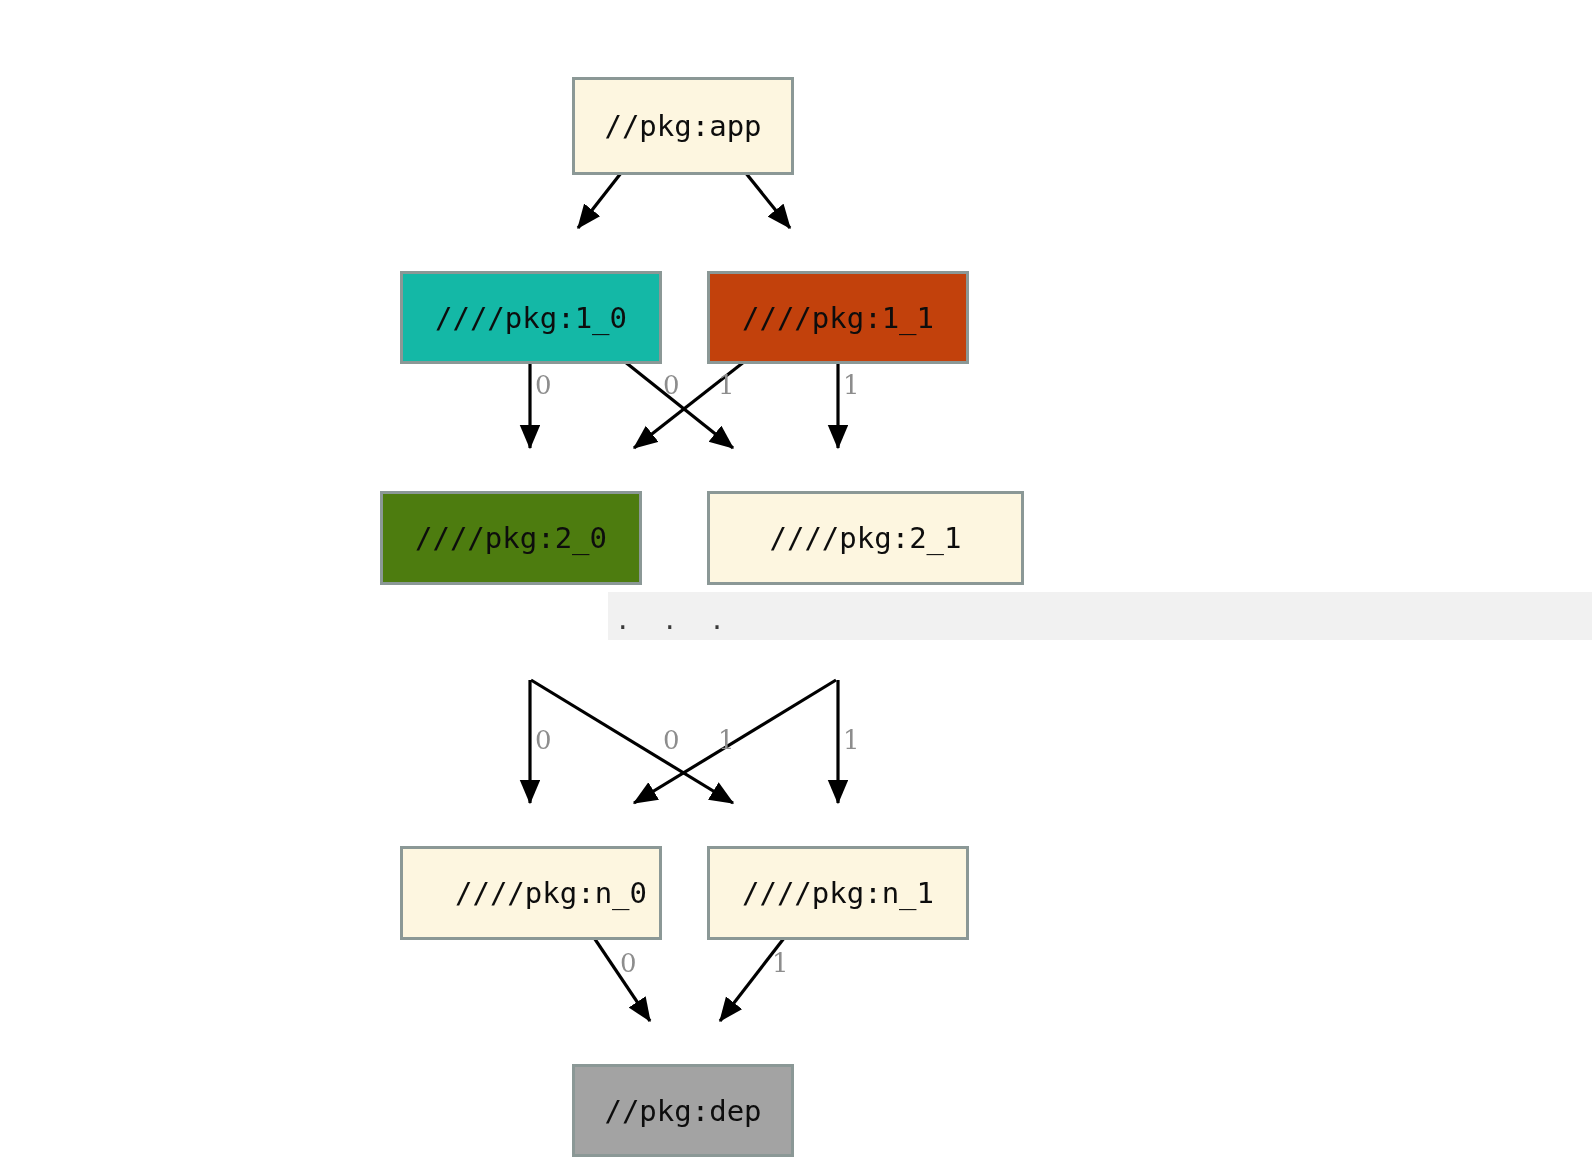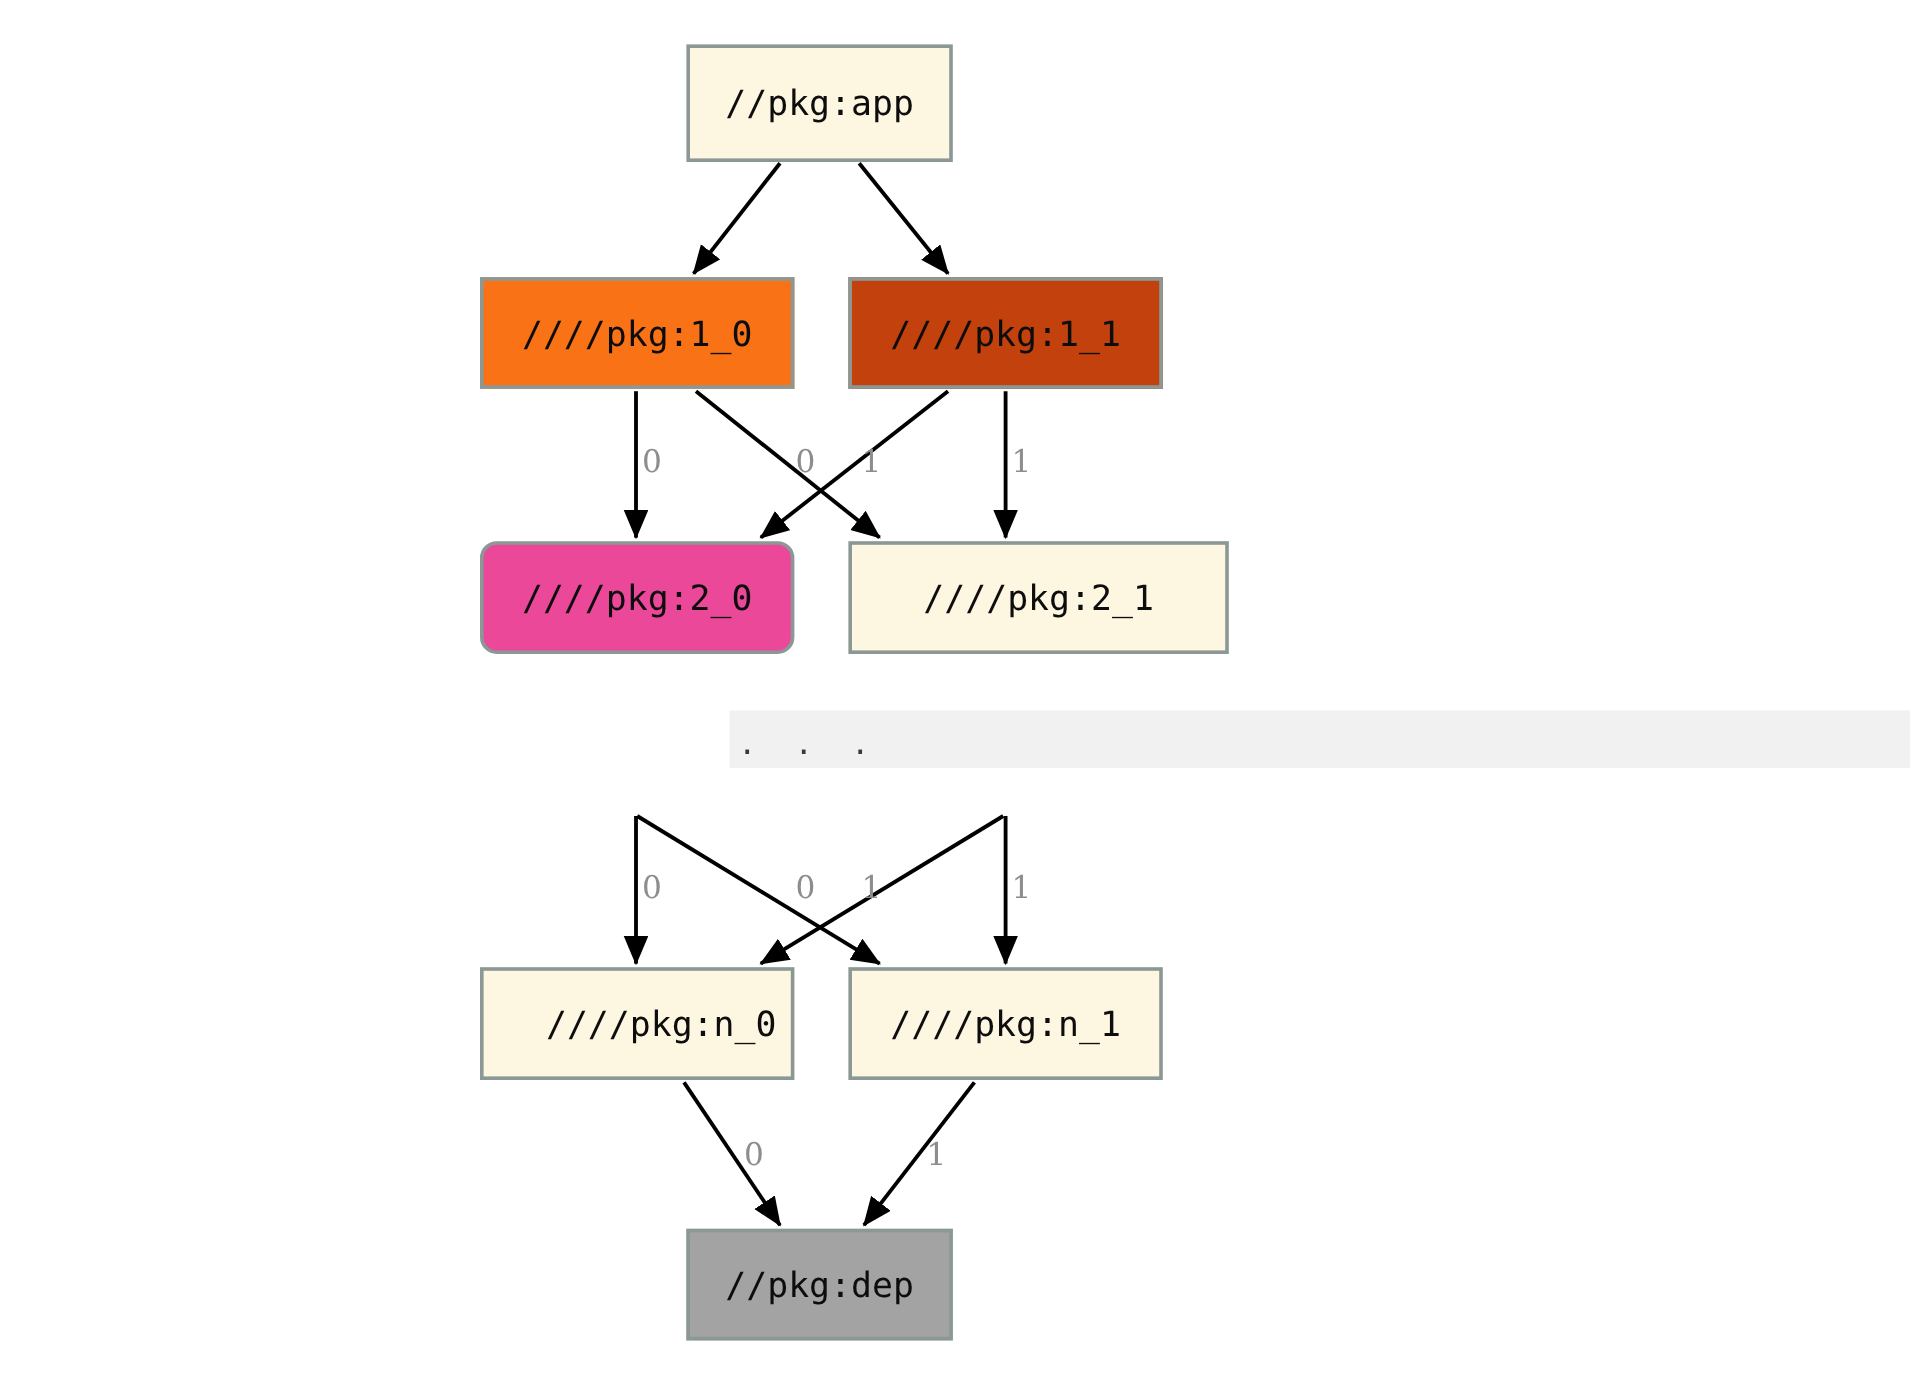--- a/index.html
+++ b/index.html
@@ -25,20 +25,21 @@
     height: 1162px;
   }
   .node-box {
     position: absolute;
     box-sizing: border-box;
     background: #fdf6e0;
     border: 3px solid #8b9896;
     display: flex;
     align-items: center;
     justify-content: center;
+    margin-top: 40px;
   }
   .node-label {
     font-family: "DejaVu Sans Mono", "Liberation Mono", monospace;
     font-size: 29px;
     color: #0d0d0d;
     letter-spacing: 0px;
     white-space: nowrap;
     user-select: none;
   }
   .ellipsis-band {
@@ -90,27 +91,27 @@
         <line x1="838" y1="680" x2="838" y2="803" stroke="#000000" stroke-width="3.2" marker-end="url(#arrowhead)"></line>
         <line x1="570" y1="902" x2="650" y2="1021" stroke="#000000" stroke-width="3.2" marker-end="url(#arrowhead)"></line>
         <line x1="812" y1="902" x2="720" y2="1021" stroke="#000000" stroke-width="3.2" marker-end="url(#arrowhead)"></line>
       </g>
   </svg>
 
   <div id="nodes-layer">
       <div class="node-box" style="left: 572px; top: 37px; width: 222px; height: 98px; background: rgb(253, 246, 224); border-color: rgb(139, 152, 150);">
         <span class="node-label">//pkg:app</span>
       </div>
-      <div class="node-box" style="left: 400px; top: 231px; width: 262px; height: 93px; background: #f97316; border-color: rgb(139, 152, 150);">
+      <div class="node-box" style="left: 400px; top: 231px; width: 262px; height: 93px; background: #14b8a6; border-color: rgb(139, 152, 150);">
         <span class="node-label">////pkg:1_0</span>
       </div>
       <div class="node-box" style="left: 707px; top: 231px; width: 262px; height: 93px; background: #c2410c; border-color: rgb(139, 152, 150);">
         <span class="node-label">////pkg:1_1</span>
       </div>
-      <div class="node-box" style="left: 400px; top: 451px; width: 262px; height: 94px; background: #ec4899; border-color: rgb(139, 152, 150); border-radius: 14px;">
+      <div class="node-box" style="left: 380px; top: 451px; width: 262px; height: 94px; background: #4d7c0f; border-color: rgb(139, 152, 150);">
         <span class="node-label">////pkg:2_0</span>
       </div>
       <div class="node-box" style="left: 707px; top: 451px; width: 317px; height: 94px; background: rgb(253, 246, 224); border-color: rgb(139, 152, 150);">
         <span class="node-label">////pkg:2_1</span>
       </div>
       <div class="node-box" style="left: 400px; top: 806px; width: 262px; height: 94px; background: rgb(253, 246, 224); border-color: rgb(139, 152, 150); padding-left: 40px;">
         <span class="node-label">////pkg:n_0</span>
       </div>
       <div class="node-box" style="left: 707px; top: 806px; width: 262px; height: 94px; background: rgb(253, 246, 224); border-color: rgb(139, 152, 150);">
         <span class="node-label">////pkg:n_1</span>

